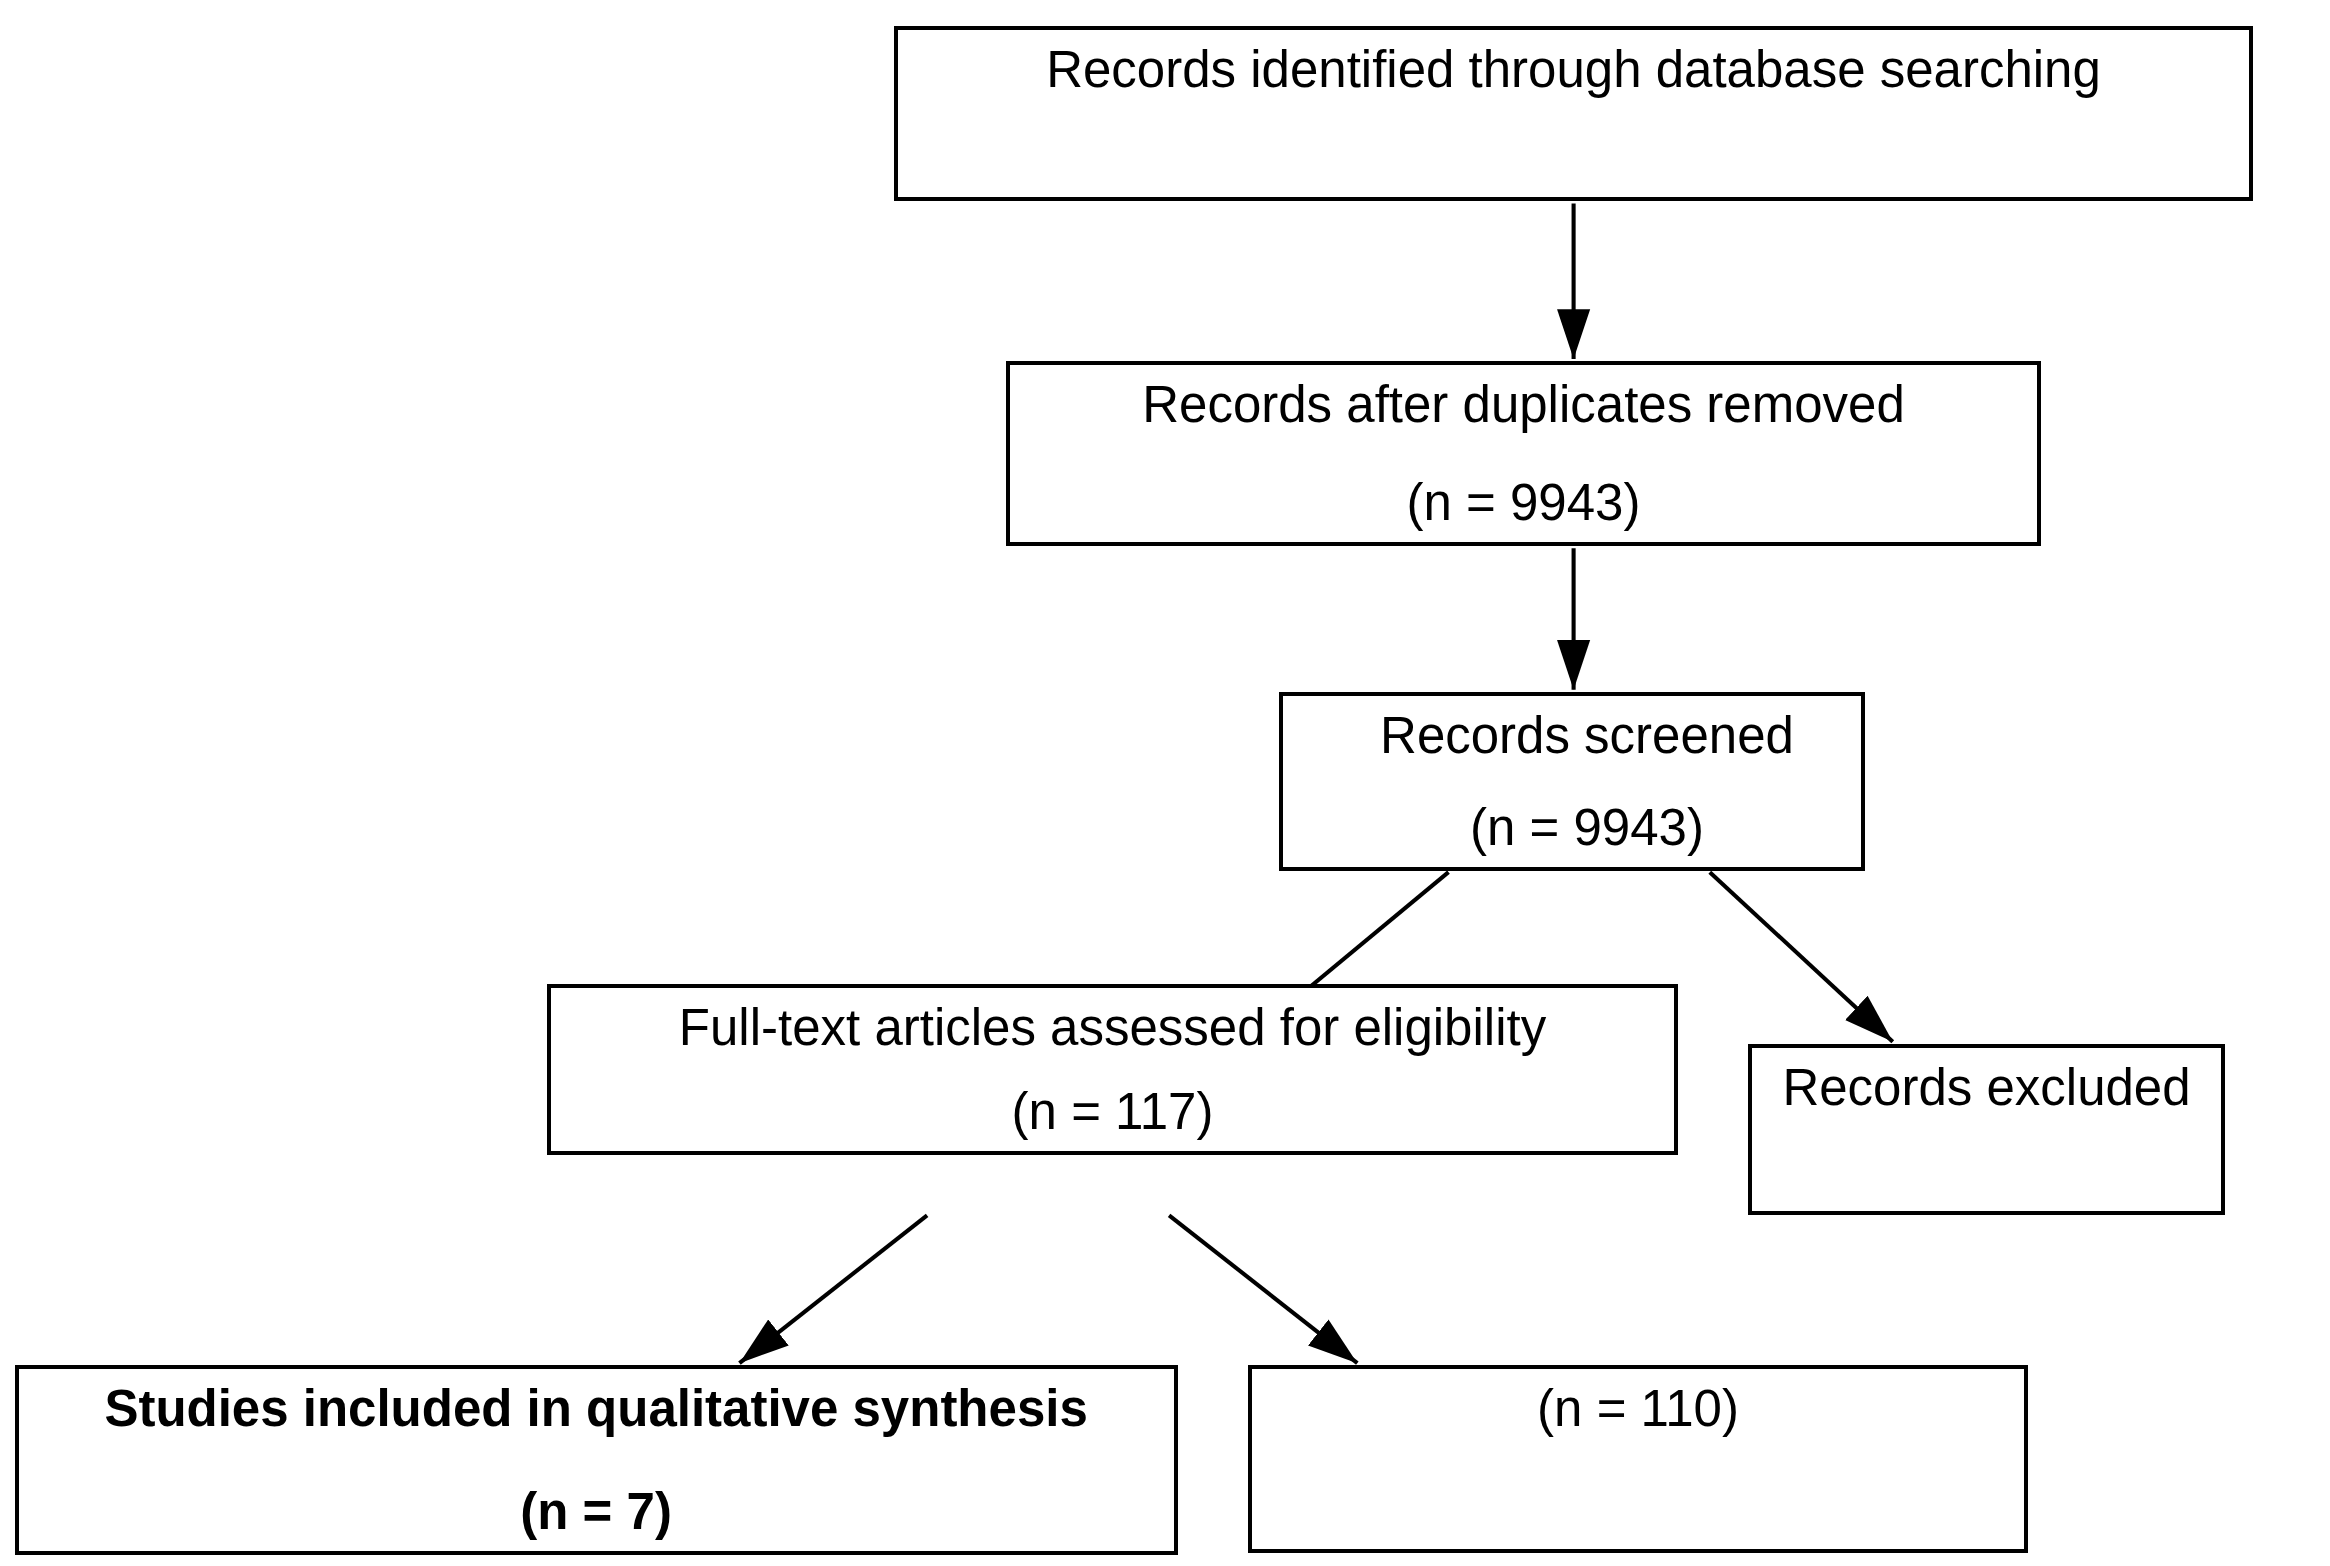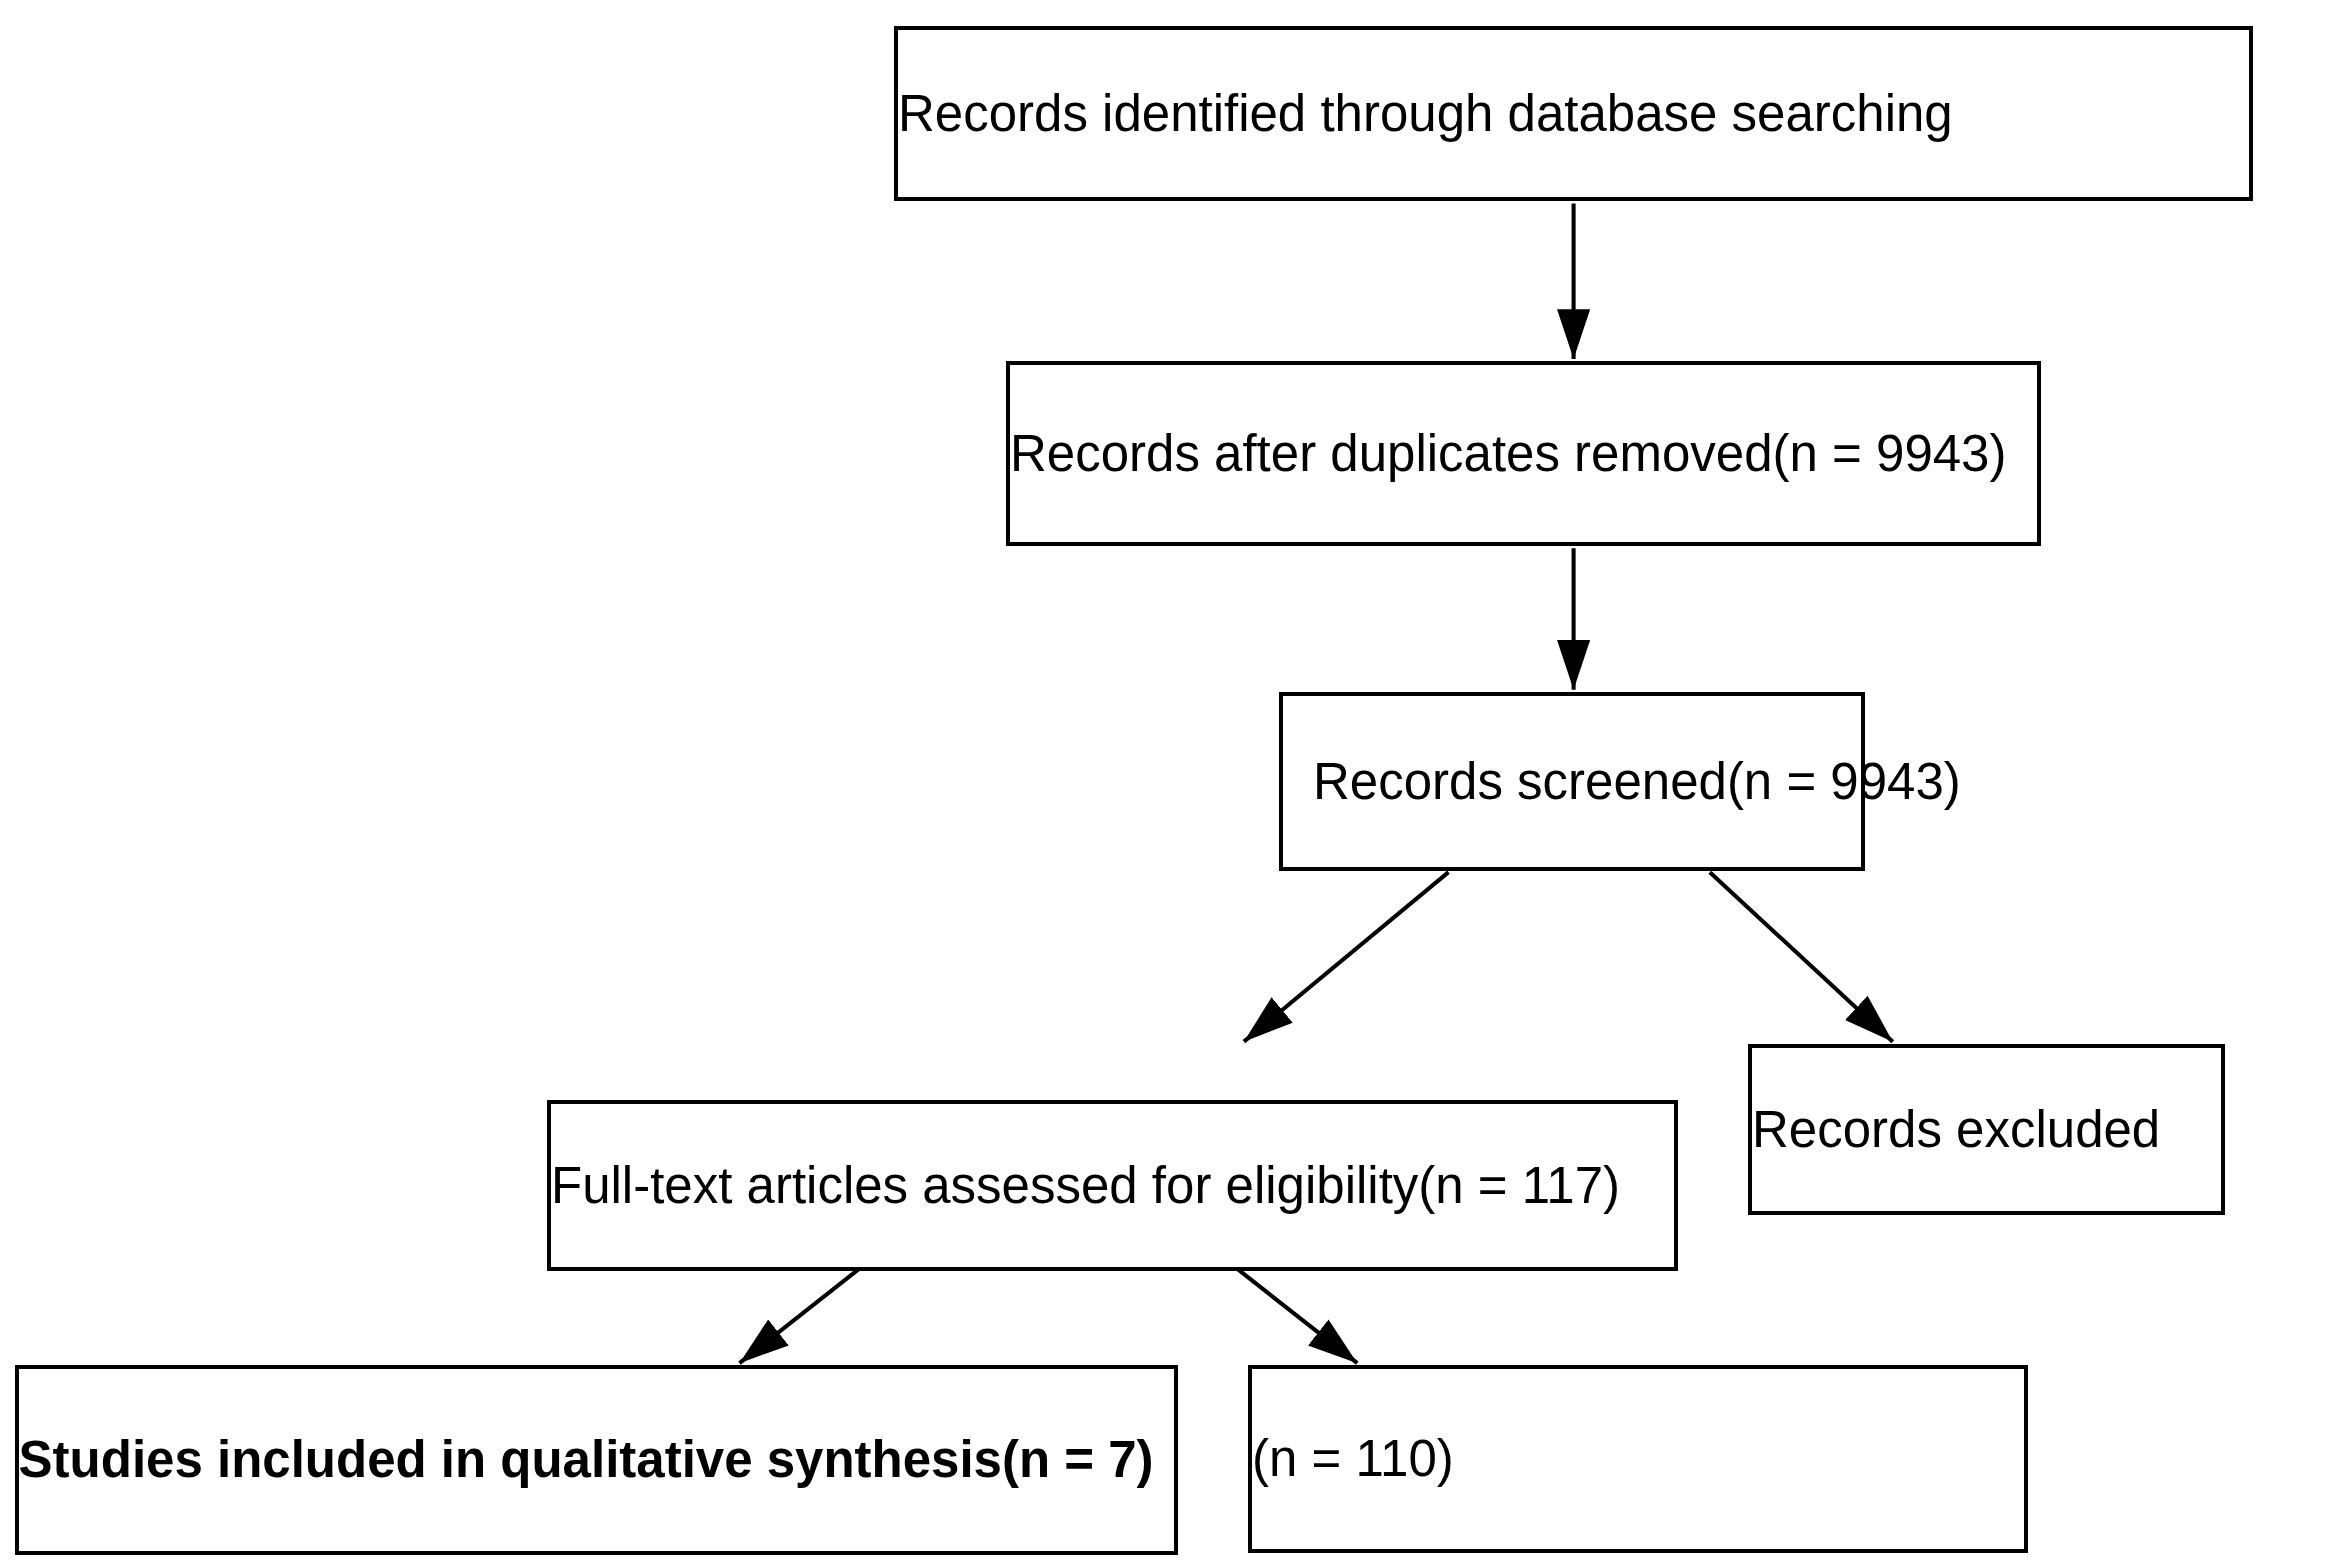--- a/index.html
+++ b/index.html
@@ -26,36 +26,36 @@
     width: 2330px;
     height: 1566px;
     pointer-events: none;
   }
   .node {
     position: absolute;
     box-sizing: border-box;
     background: #ffffff;
     border: 4.1px solid #000000;
     display: flex;
-    flex-direction: row;
+    flex-direction: column;
     align-items: center;
-    justify-content: flex-start;
+    justify-content: space-between;
     text-align: center;
     font-size: 51px;
     line-height: 1.55;
     white-space: nowrap;
   }
   .node .label, .node .count {
     display: block;
   }
   
   #node-identified        { left: 894px; top:   26px; width: 1359px; height: 175px; }
   #node-deduplicated      { left: 1006px; top:  361px; width: 1035px; height: 185px; }
   #node-screened          { left: 1279px; top: 692px; width: 586px; height: 179px; padding-left: 30px; }
-  #node-fulltext-assessed { left:  547px; top: 1100px; width: 1131px; height: 171px; }
+  #node-fulltext-assessed { left:  547px; top: 984px; width: 1131px; height: 171px; }
   #node-records-excluded  { left: 1748px; top: 1044px; width:  477px; height: 171px; }
   #node-included          { left:   14.6px; top: 1365px; width: 1163px; height: 190px; font-weight: bold; }
   #node-fulltext-excluded { left: 1248px; top: 1365px; width: 780px; height: 188px; }
 </style>
 </head>
 <body>
 
 <div class="canvas">
 
   <svg class="connectors" viewBox="0 0 3986 2679" xmlns="http://www.w3.org/2000/svg">

